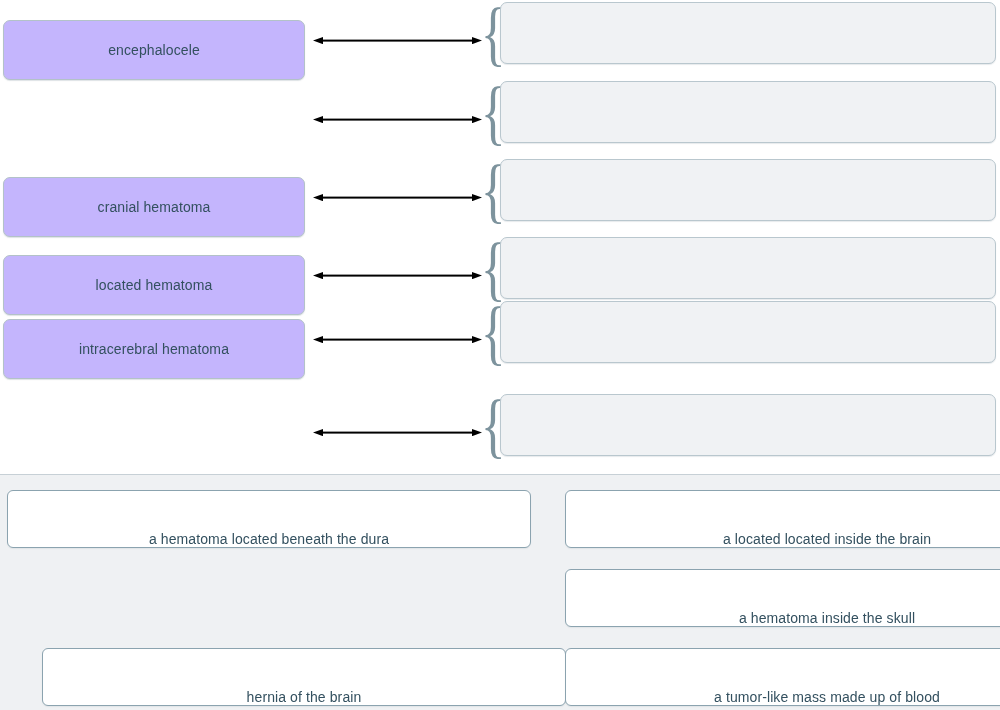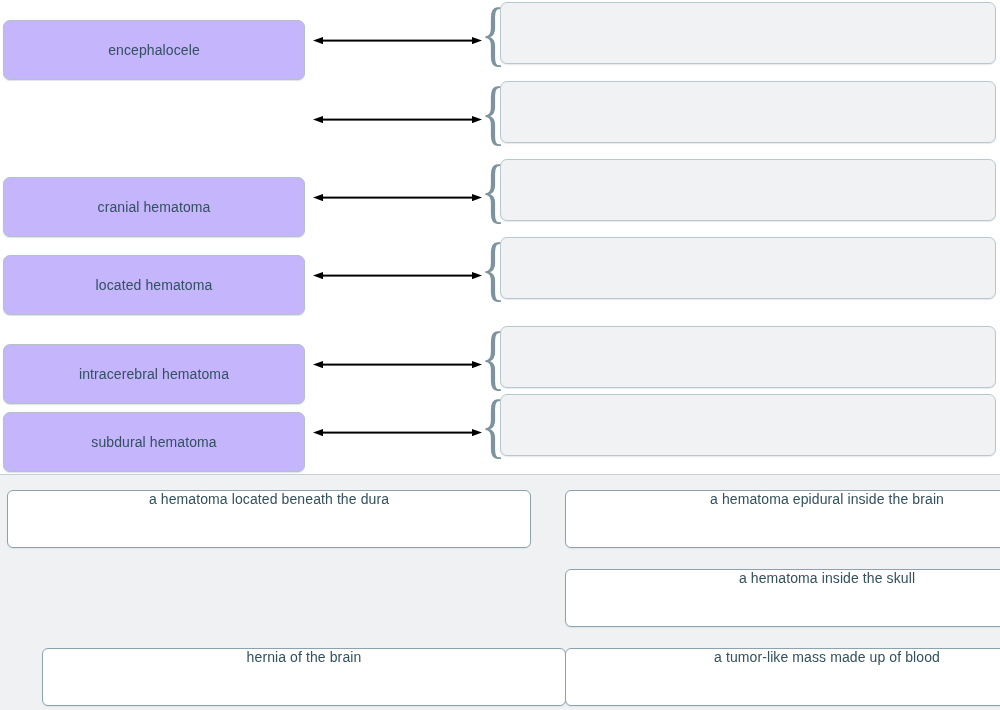--- a/index.html
+++ b/index.html
@@ -123,21 +123,21 @@
   }
 
   .answer-box {
     position: absolute;
     box-sizing: border-box;
     height: 58px;
     background: #ffffff;
     border: 1px solid #8ba3af;
     border-radius: 6px;
     display: flex;
-    align-items: flex-start;
+    align-items: flex-end;
     justify-content: center;
     box-shadow: 0 1px 1px rgba(120,140,150,0.12);
   }
   .answer-box.col-left  { left: 7px;   width: 524px; }
   .answer-box.col-right { left: 565px; width: 524px; }
 
   .answer-label {
     font-size: 14px;
     color: #33505f;
     letter-spacing: 0.1px;
@@ -211,41 +211,38 @@
           <polygon points="0,3.6 10,0 10,7.2" fill="#000000"></polygon>
           <polygon points="169,3.6 159,0 159,7.2" fill="#000000"></polygon>
         </svg>
       </span>
       <span class="brace">{</span>
       <div class="drop-zone">
         <span class="answer-label"></span>
       </div>
     </div>
 
-    <div class="match-row" style="top:326px;">
+    <div class="match-row" style="top:301px;">
       <div class="term-box">
         <span class="term-label">intracerebral hematoma</span>
       </div>
       <span class="arrow">
         <svg width="169" height="7" viewBox="0 0 169 7" xmlns="http://www.w3.org/2000/svg">
           <rect x="8" y="2.6" width="153" height="2" fill="#000000"></rect>
           <polygon points="0,3.6 10,0 10,7.2" fill="#000000"></polygon>
           <polygon points="169,3.6 159,0 159,7.2" fill="#000000"></polygon>
         </svg>
       </span>
       <span class="brace">{</span>
       <div class="drop-zone">
         <span class="answer-label"></span>
       </div>
     </div>
 
     <div class="match-row" style="top:394px;">
-      <div class="term-box">
-        <span class="term-label">subdural hematoma</span>
-      </div>
       <span class="arrow">
         <svg width="169" height="7" viewBox="0 0 169 7" xmlns="http://www.w3.org/2000/svg">
           <rect x="8" y="2.6" width="153" height="2" fill="#000000"></rect>
           <polygon points="0,3.6 10,0 10,7.2" fill="#000000"></polygon>
           <polygon points="169,3.6 159,0 159,7.2" fill="#000000"></polygon>
         </svg>
       </span>
       <span class="brace">{</span>
       <div class="drop-zone">
         <span class="answer-label"></span>
@@ -255,21 +252,21 @@
   </div>
 
   <div class="answer-bank">
     <div class="answer-grid">
 
       <div class="answer-box col-left" style="top:15px;">
         <span class="answer-label">a hematoma located beneath the dura</span>
       </div>
 
       <div class="answer-box col-right" style="top:15px;">
-        <span class="answer-label">a hematoma epidural inside the brain</span>
+        <span class="answer-label">a located located inside the brain</span>
       </div>
 
 
       <div class="answer-box col-right" style="top:94px;">
         <span class="answer-label">a hematoma inside the skull</span>
       </div>
 
       <div class="answer-box col-left" style="top:173px;margin-left:35px;">
         <span class="answer-label">hernia of the brain</span>
       </div>

